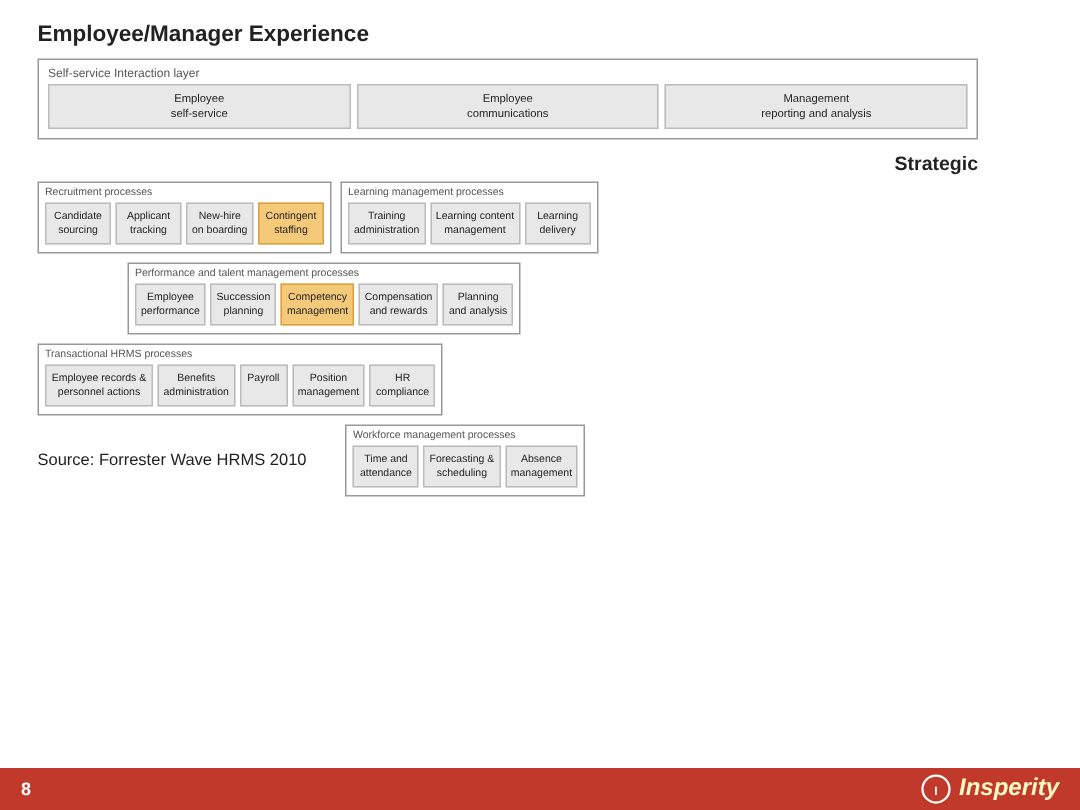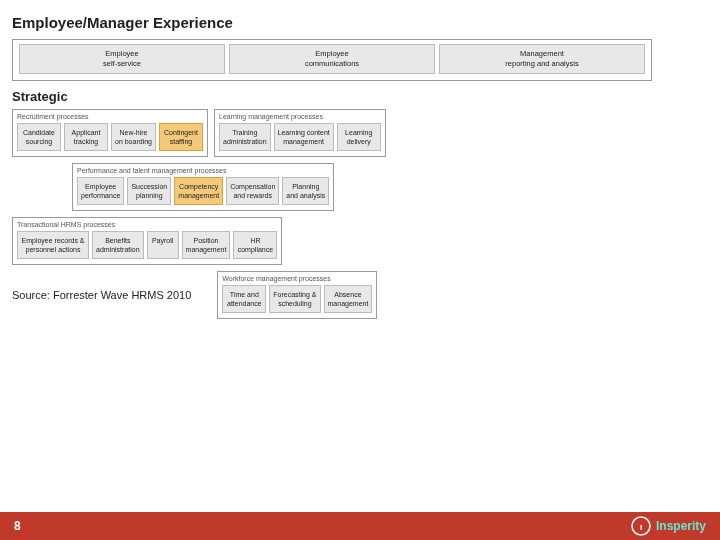--- a/index.html
+++ b/index.html
@@ -7,21 +7,21 @@
       font-family: Arial, sans-serif;
       background: #fff;
       width: 720px;
       height: 540px;
       overflow: hidden;
       position: relative;
     }
     .page {
       width: 672px;
       height: 540px;
-      padding: 14px 20px 10px 12px;
+      padding: 14px 20px 10px 25px;
       position: relative;
     }
     .page-title {
       font-size: 15px;
       font-weight: bold;
       color: #222;
       margin-bottom: 8px;
     }
     
     .layer-box {
@@ -48,20 +48,21 @@
       color: #222;
       line-height: 1.3;
     }
     
     .section-label {
       font-size: 13px;
       font-weight: bold;
       color: #222;
       margin-bottom: 5px;
       margin-top: 2px;
+      text-align: right;
     }
     
     .strategic-row {
       display: flex;
       gap: 6px;
       margin-bottom: 6px;
     }
     .process-group {
       border: 1.5px solid #999;
       padding: 3px 4px 5px 4px;
@@ -164,37 +165,39 @@
     .footer-logo {
       display: flex;
       align-items: center;
       gap: 5px;
     }
     .footer-logo-icon {
       width: 20px;
       height: 20px;
     }
     .footer-logo-text {
-      color: #5eead4;
-      font-size: 12px;
-      font-weight: bold;
+      color: #fef9c3;
+      font-size: 16px;
+      font-weight: bold;
+      font-style: italic;
     }
     .workforce-group {
       border: 1.5px solid #999;
       padding: 3px 4px 5px 4px;
     }
   </style>
 </head>
 <body>
 
 <div class="page">
 
   <div class="page-title">Employee/Manager Experience</div>
 
   <div class="layer-box">
+    <div class="layer-label">Self-service Interaction layer</div>
     <div class="layer-cells">
       <div class="layer-cell">Employee<br>self-service</div>
       <div class="layer-cell">Employee<br>communications</div>
       <div class="layer-cell">Management<br>reporting and analysis</div>
     </div>
   </div>
 
   <div class="section-label">Strategic</div>
 
   <div class="strategic-row">

